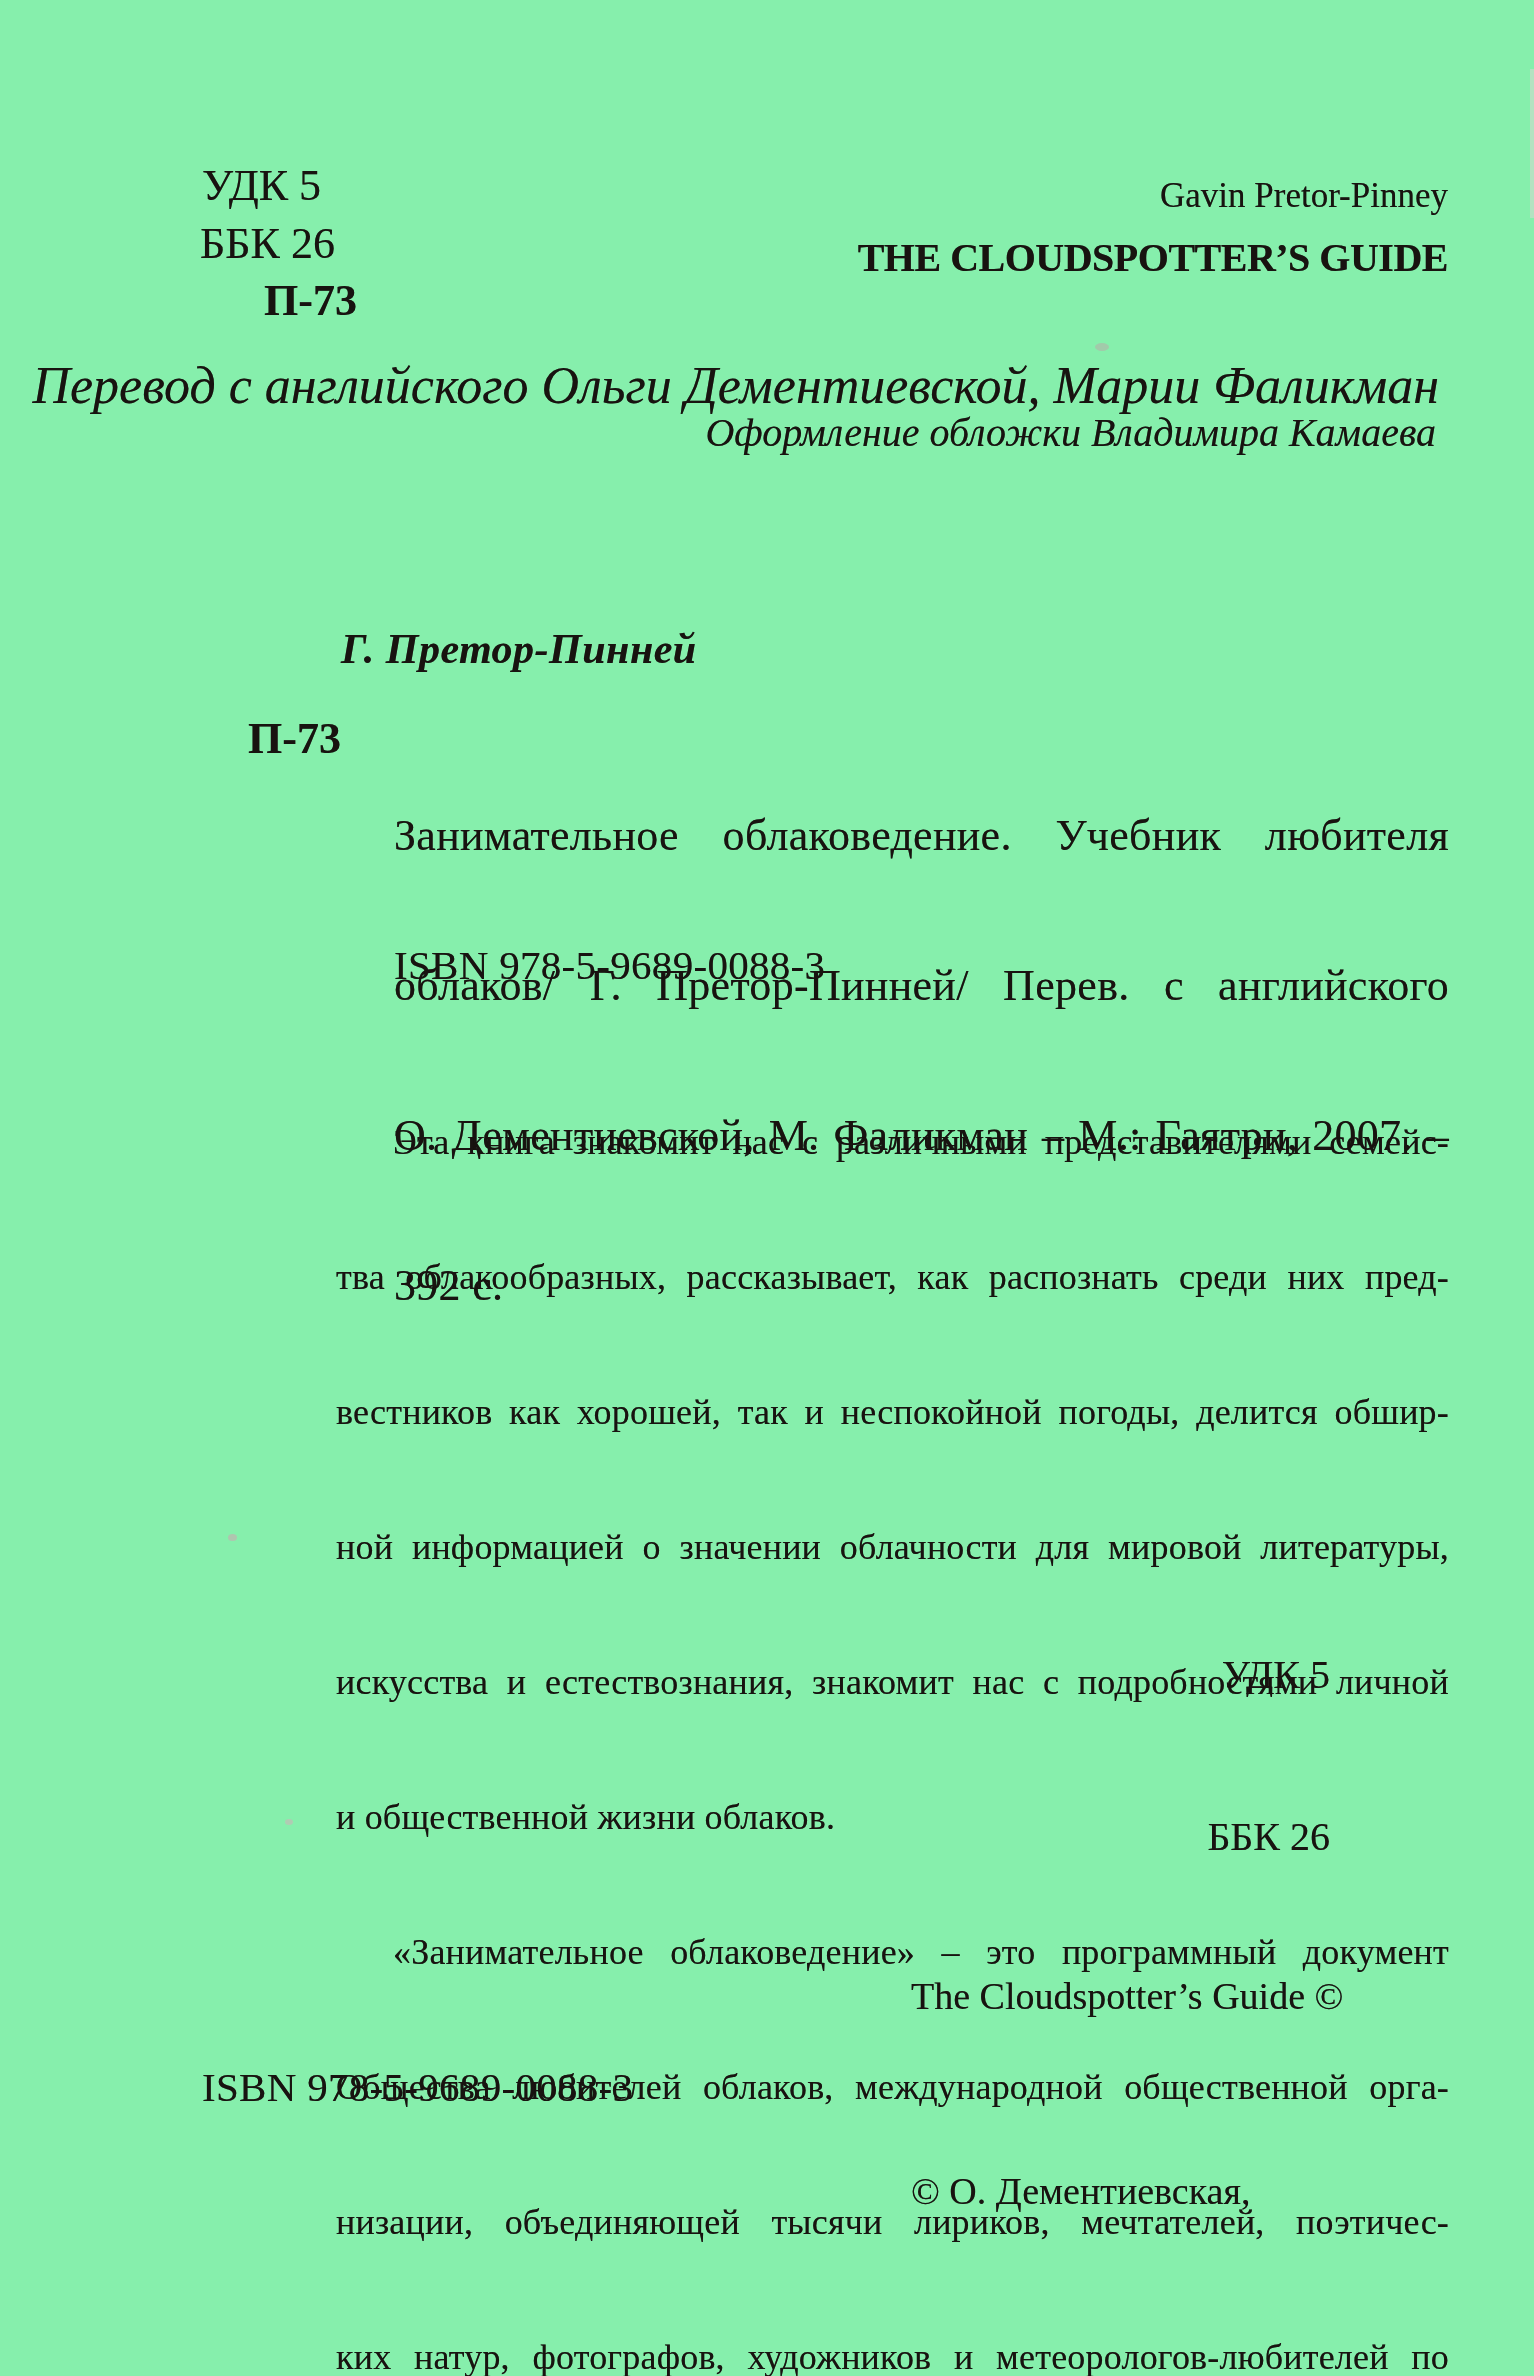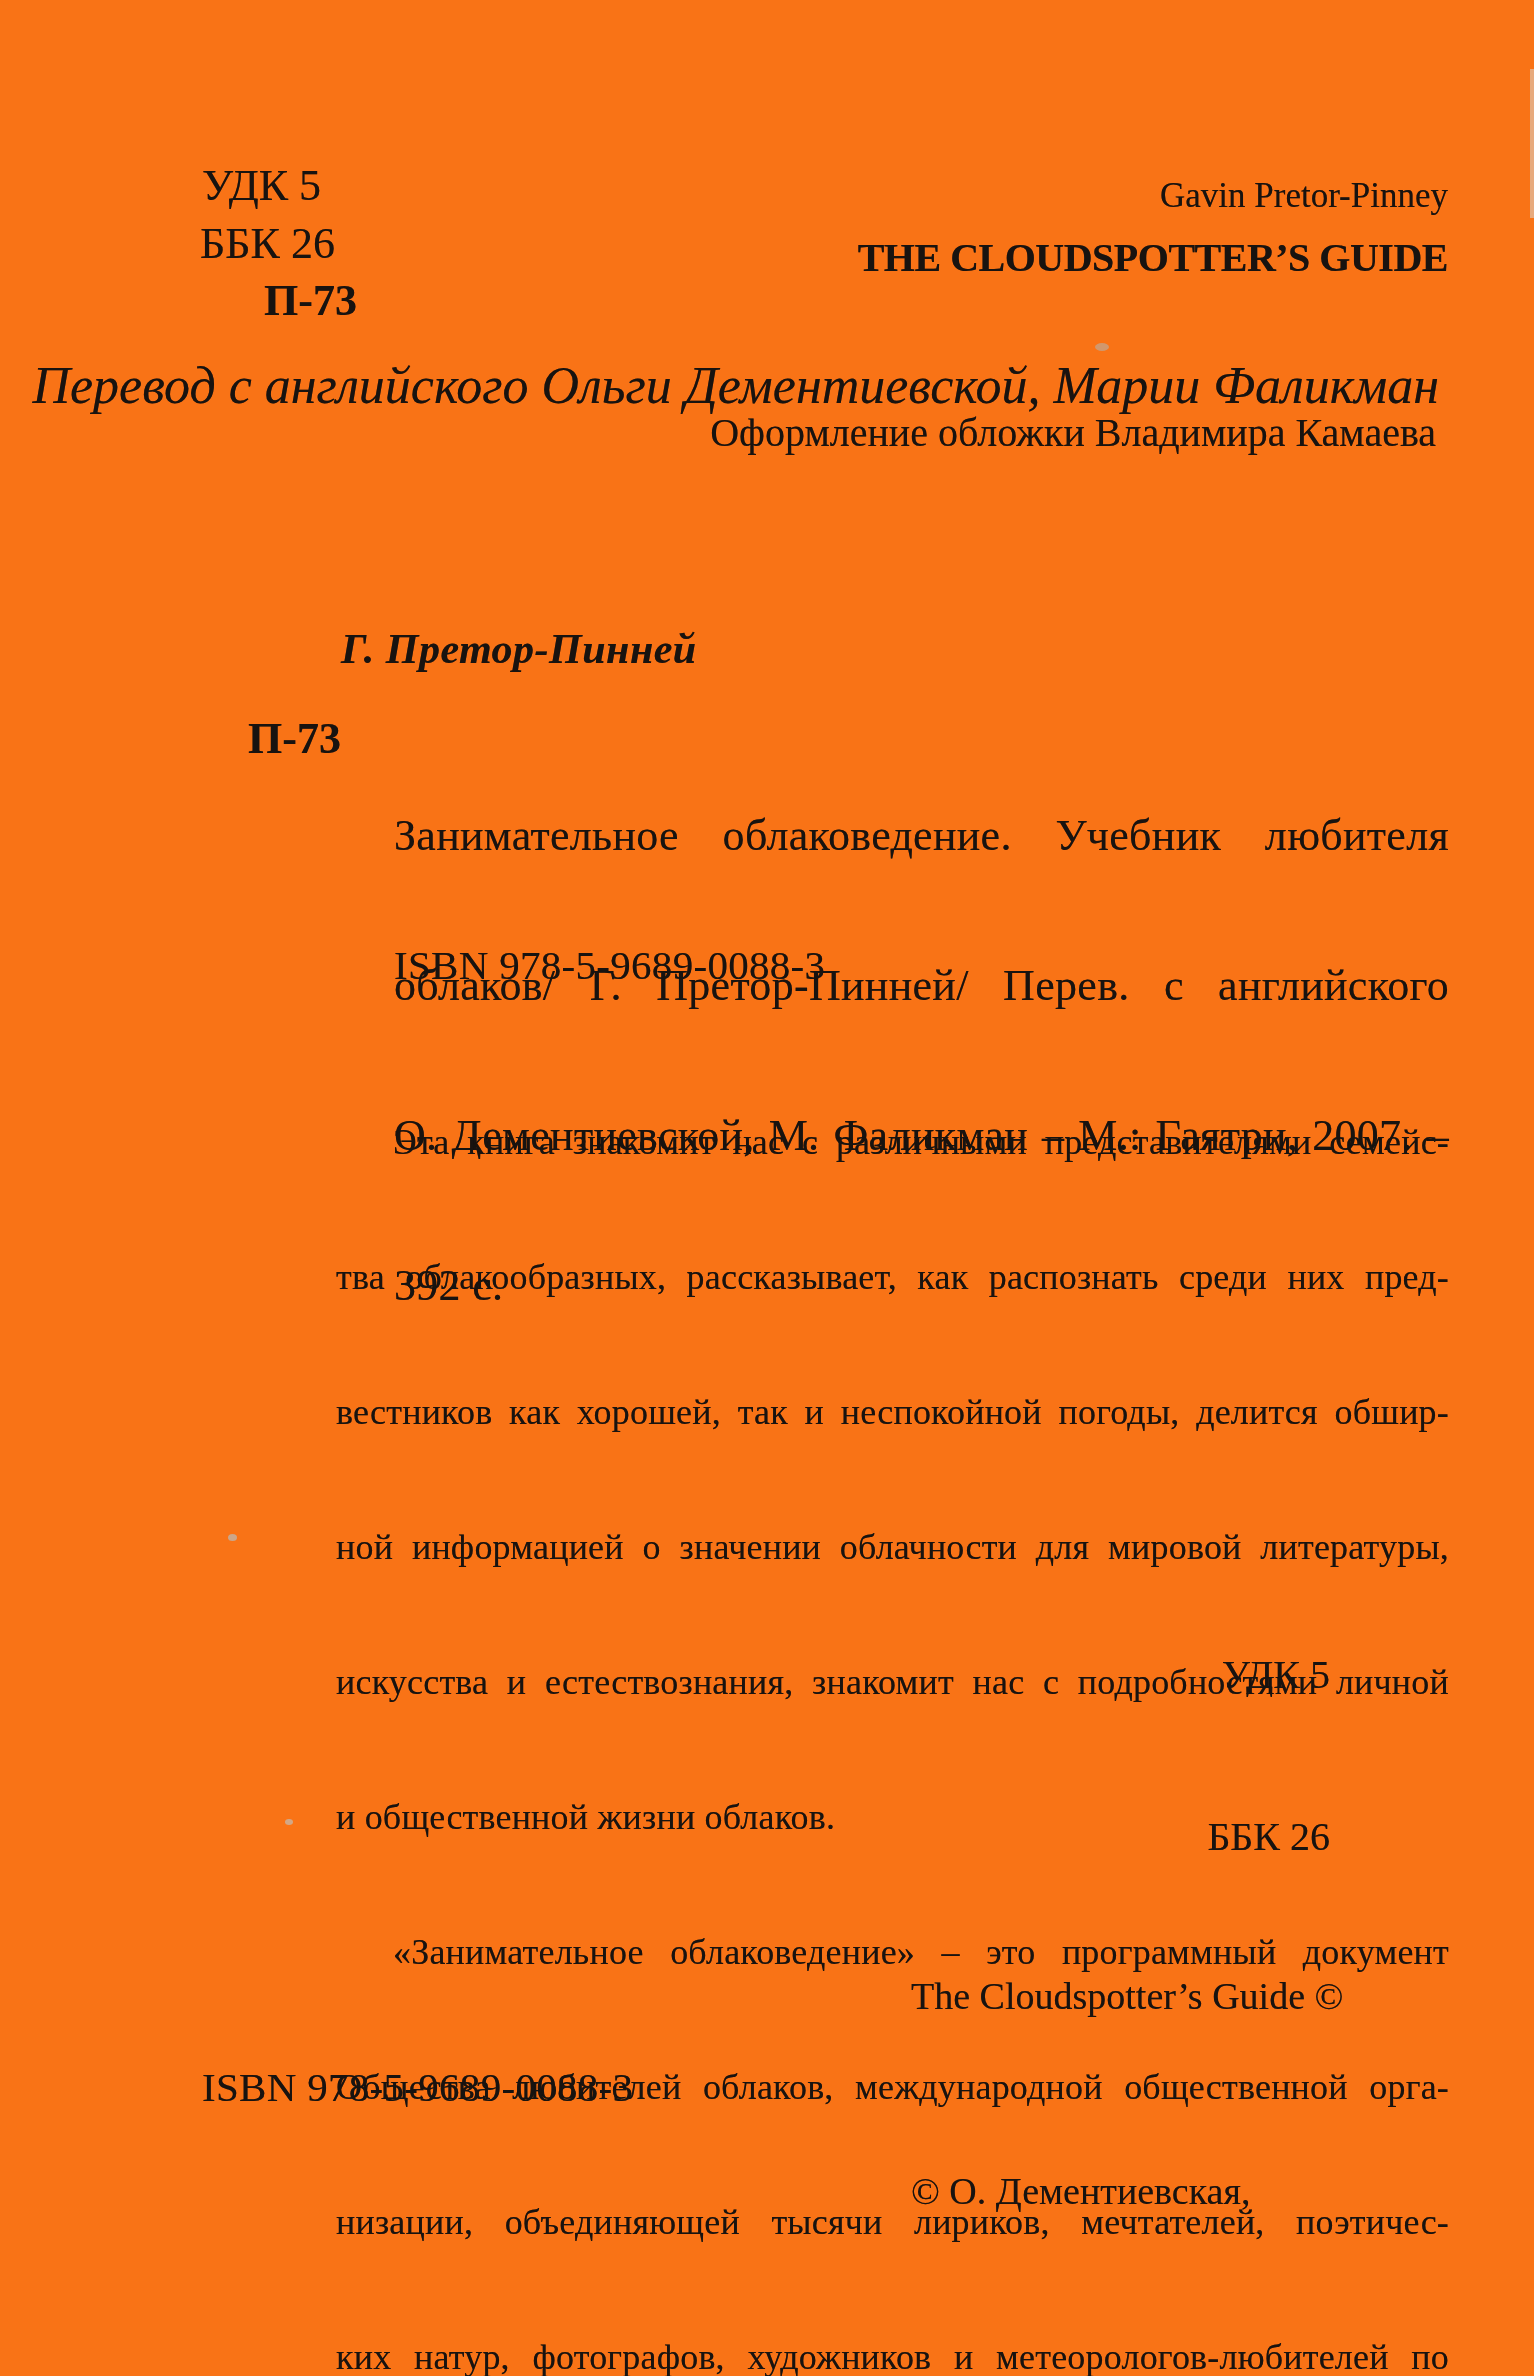--- a/index.html
+++ b/index.html
@@ -1,38 +1,38 @@
 <!DOCTYPE html>
 <html><head>
 <meta charset="utf-8">
 <style>
   html,body{margin:0;padding:0;background:#9a9a9a;}
   .page{
     position:relative;
     width:1535px;height:2376px;
-    background:#f97316;
+    background:#86efac;
     font-family:"Liberation Serif","DejaVu Serif",serif;
     color:#181310;
     overflow:hidden;
   }
   .page *{position:absolute;white-space:pre-wrap;}
   .ink{text-shadow:0 0 0.6px rgba(24,19,16,.55);}
 
   
   .udk-top{left:202px;top:160px;font-size:44px;}
   .bbk-top{left:200px;top:218px;font-size:44px;}
   .p73-top{left:264px;top:275px;font-size:44px;font-weight:700;}
 
   
   .author-en{right:87px;top:176px;font-size:35px;text-align:right;}
   .title-en{right:87px;top:234px;font-size:40px;font-weight:700;letter-spacing:-0.5px;text-align:right;}
 
   
   .credit-1{right:96px;top:356px;font-size:52px;font-style:italic;text-align:right;}
-  .credit-2{right:99px;top:409px;font-size:40px;text-align:right;}
+  .credit-2{right:99px;top:409px;font-size:40px;font-style:italic;text-align:right;}
 
   
   .author-ru{left:341px;top:625px;font-size:42px;font-weight:700;letter-spacing:0.5px;font-style:italic;}
 
   
   .catalog-code{left:248px;top:713px;font-size:44px;font-weight:700;}
   .catalog{left:394px;top:711px;width:1055px;font-size:44px;line-height:50px;letter-spacing:0.3px;}
   .catalog .row{position:relative;}
   .isbn-mid{left:394px;top:941px;font-size:41px;letter-spacing:0.3px;}
 

